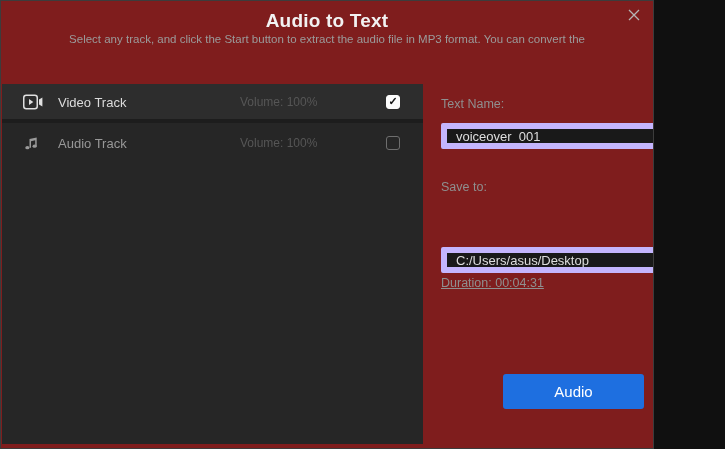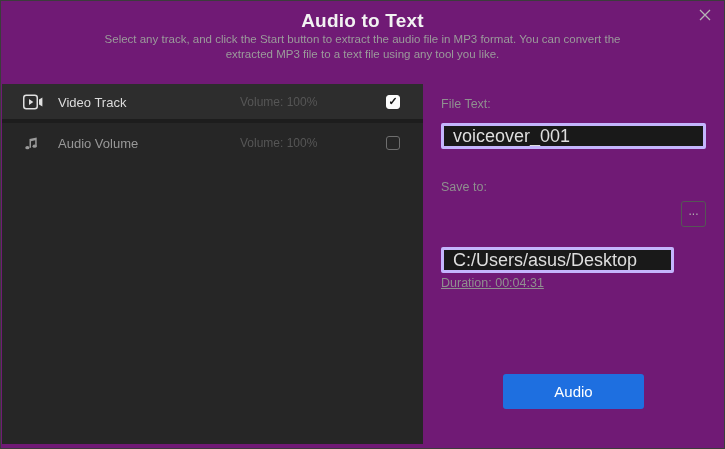--- a/index.html
+++ b/index.html
@@ -3,22 +3,22 @@
 <meta charset="utf-8">
 <style>
   * { box-sizing: border-box; margin: 0; padding: 0; }
   html, body { width: 725px; height: 449px; }
   body {
     font-family: "Liberation Sans", sans-serif;
     background: #101010;
   }
   .dialog {
     position: relative;
-    width: 725px; height: 449px;
-    background: #701a75;
+    width: 654px; height: 449px;
+    background: #7f1d1d;
     border: 1px solid #3c3c3c;
     overflow: hidden;
   }
   
   .header { position: absolute; top: 0; left: 0; right: 0; height: 82px; }
   .title {
     margin-top: 9px;
     text-align: center;
     font-size: 19px;
     font-weight: 600;
@@ -79,24 +79,24 @@
   .checkbox .check { font-size: 11px; font-weight: 700; color: #141414; line-height: 1; }
   
   .form-panel { position: absolute; left: 422px; top: 83px; right: 1px; bottom: 1px; }
   .form-label { position: absolute; left: 18px; font-size: 12.5px; color: #8f8f8f; }
   .lbl-filename { top: 13px; }
   .lbl-saveto { top: 96px; }
   .text-input {
     position: absolute; left: 18px;
     height: 26px;
     background: #191919;
-    border: 3px solid #c4b5fd;
+    border: 6px solid #c4b5fd;
     border-radius: 2px;
     color: #dedede;
-    font-size: 18px;
+    font-size: 13px;
     font-family: "Liberation Sans", sans-serif;
     padding: 0 9px;
     outline: none;
   }
   .input-filename { top: 39px; width: 265px; }
   .input-saveto { top: 117px; width: 233px; margin-top: 46px; }
   .browse-btn {
     position: absolute; left: 258px; top: 117px;
     width: 25px; height: 26px;
     background: transparent;
@@ -123,21 +123,20 @@
 </style>
 </head>
 <body>
 
 <div class="dialog">
 
   <div class="header">
     <div class="title">Audio to Text</div>
     <div class="subtitle">
       <div>Select any track, and click the Start button to extract the audio file in MP3 format. You can convert the</div>
-      <div>extracted MP3 file to a text file using any tool you like.</div>
     </div>
     <div class="close-btn">
       <span>
         <svg width="14" height="14" viewBox="0 0 14 14">
           <path d="M2 2 L12 12 M12 2 L2 12" stroke="#b5b5b5" stroke-width="1.3" fill="none"></path>
         </svg>
       </span>
     </div>
   </div>
 
@@ -159,32 +158,32 @@
     </div>
 
     <div class="track-row">
       <span class="track-icon">
         <svg width="16" height="16" viewBox="0 0 16 16">
           <ellipse cx="4.4" cy="12.7" rx="2.1" ry="1.6" fill="#9a9a9a"></ellipse>
           <ellipse cx="11.6" cy="11.2" rx="2.1" ry="1.6" fill="#9a9a9a"></ellipse>
           <path d="M6.5 12.7 L6.5 4.1 L13.7 2.6 L13.7 11.2 L12.2 11.2 L12.2 5.3 L8 6.2 L8 12.7 Z" fill="#9a9a9a"></path>
         </svg>
       </span>
-      <span class="track-label dim">Audio Volume</span>
+      <span class="track-label dim">Audio Track</span>
       <span class="track-volume">Volume: 100%</span>
       <span class="checkbox" data-checked="false">
         <span class="check"></span>
       </span>
     </div>
 
   </div>
 
   <div class="form-panel">
 
-    <div class="form-label lbl-filename">File Text:</div>
+    <div class="form-label lbl-filename">Text Name:</div>
     <input class="text-input input-filename" type="text" value="voiceover_001" style="">
 
     <div class="form-label lbl-saveto">Save to:</div>
     <input class="text-input input-saveto" type="text" value="C:/Users/asus/Desktop" style="">
     <button class="browse-btn">...</button>
 
     <div class="duration">Duration: 00:04:31</div>
 
     <button class="start-btn">Audio</button>
 

